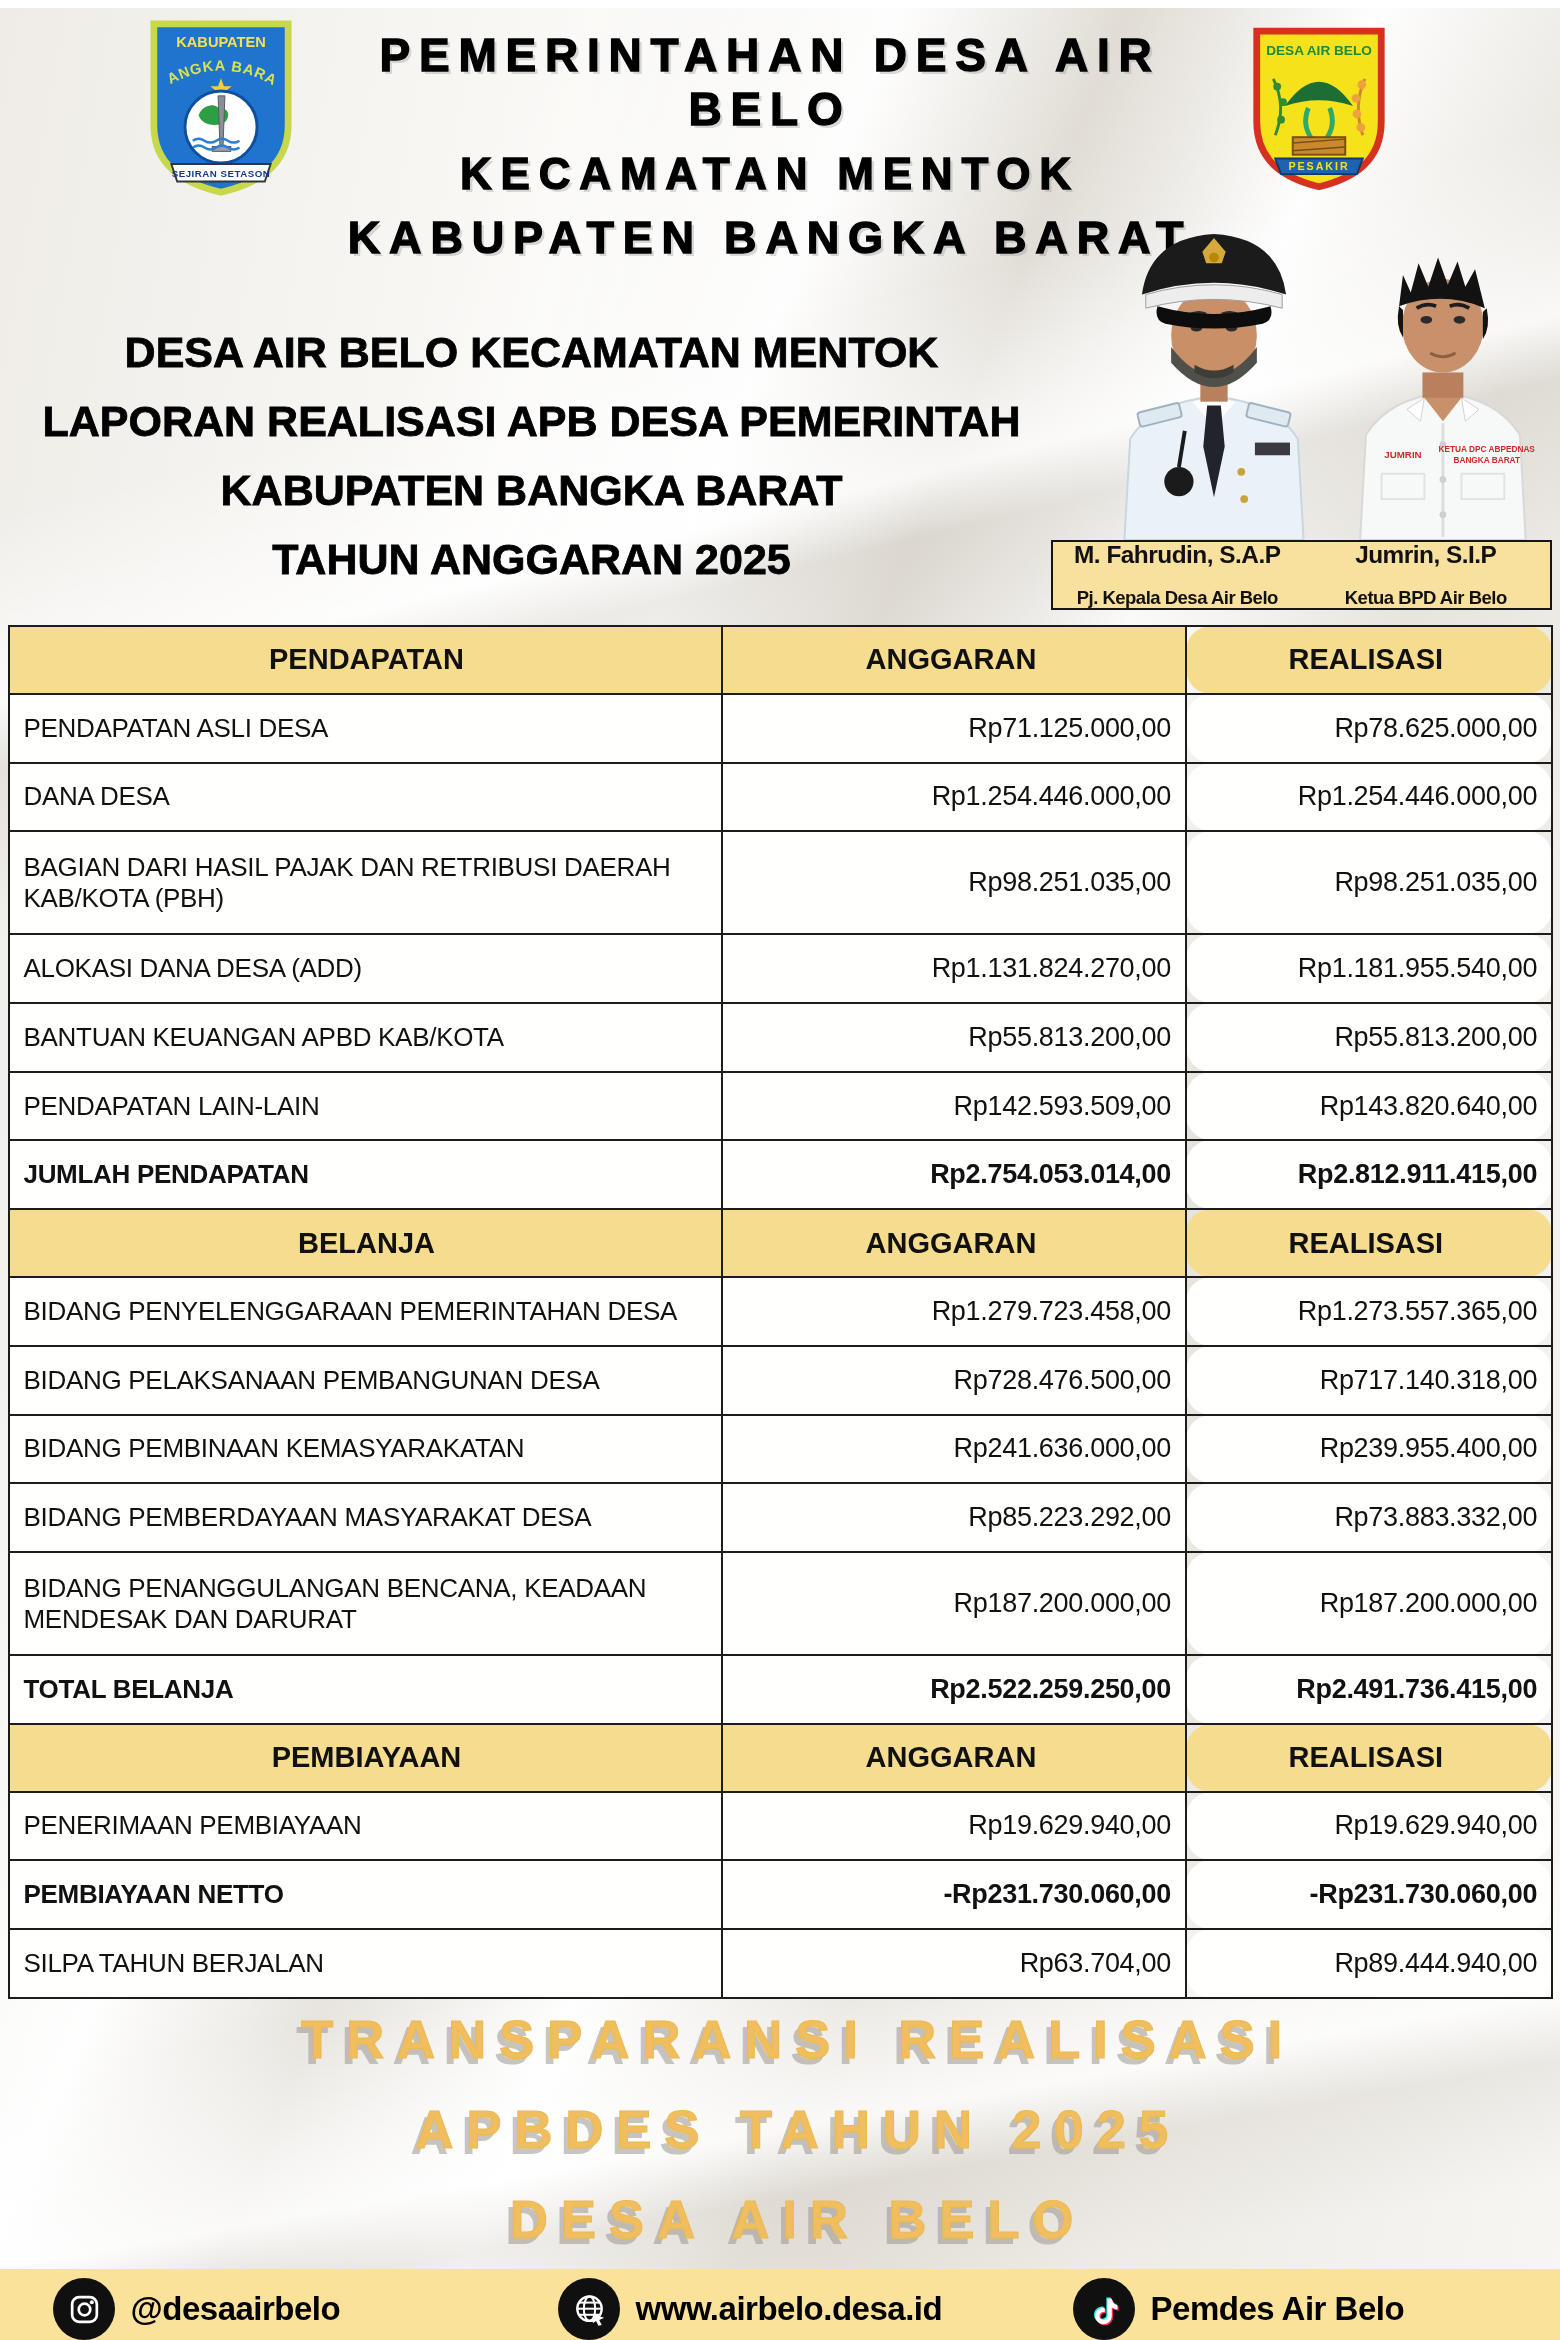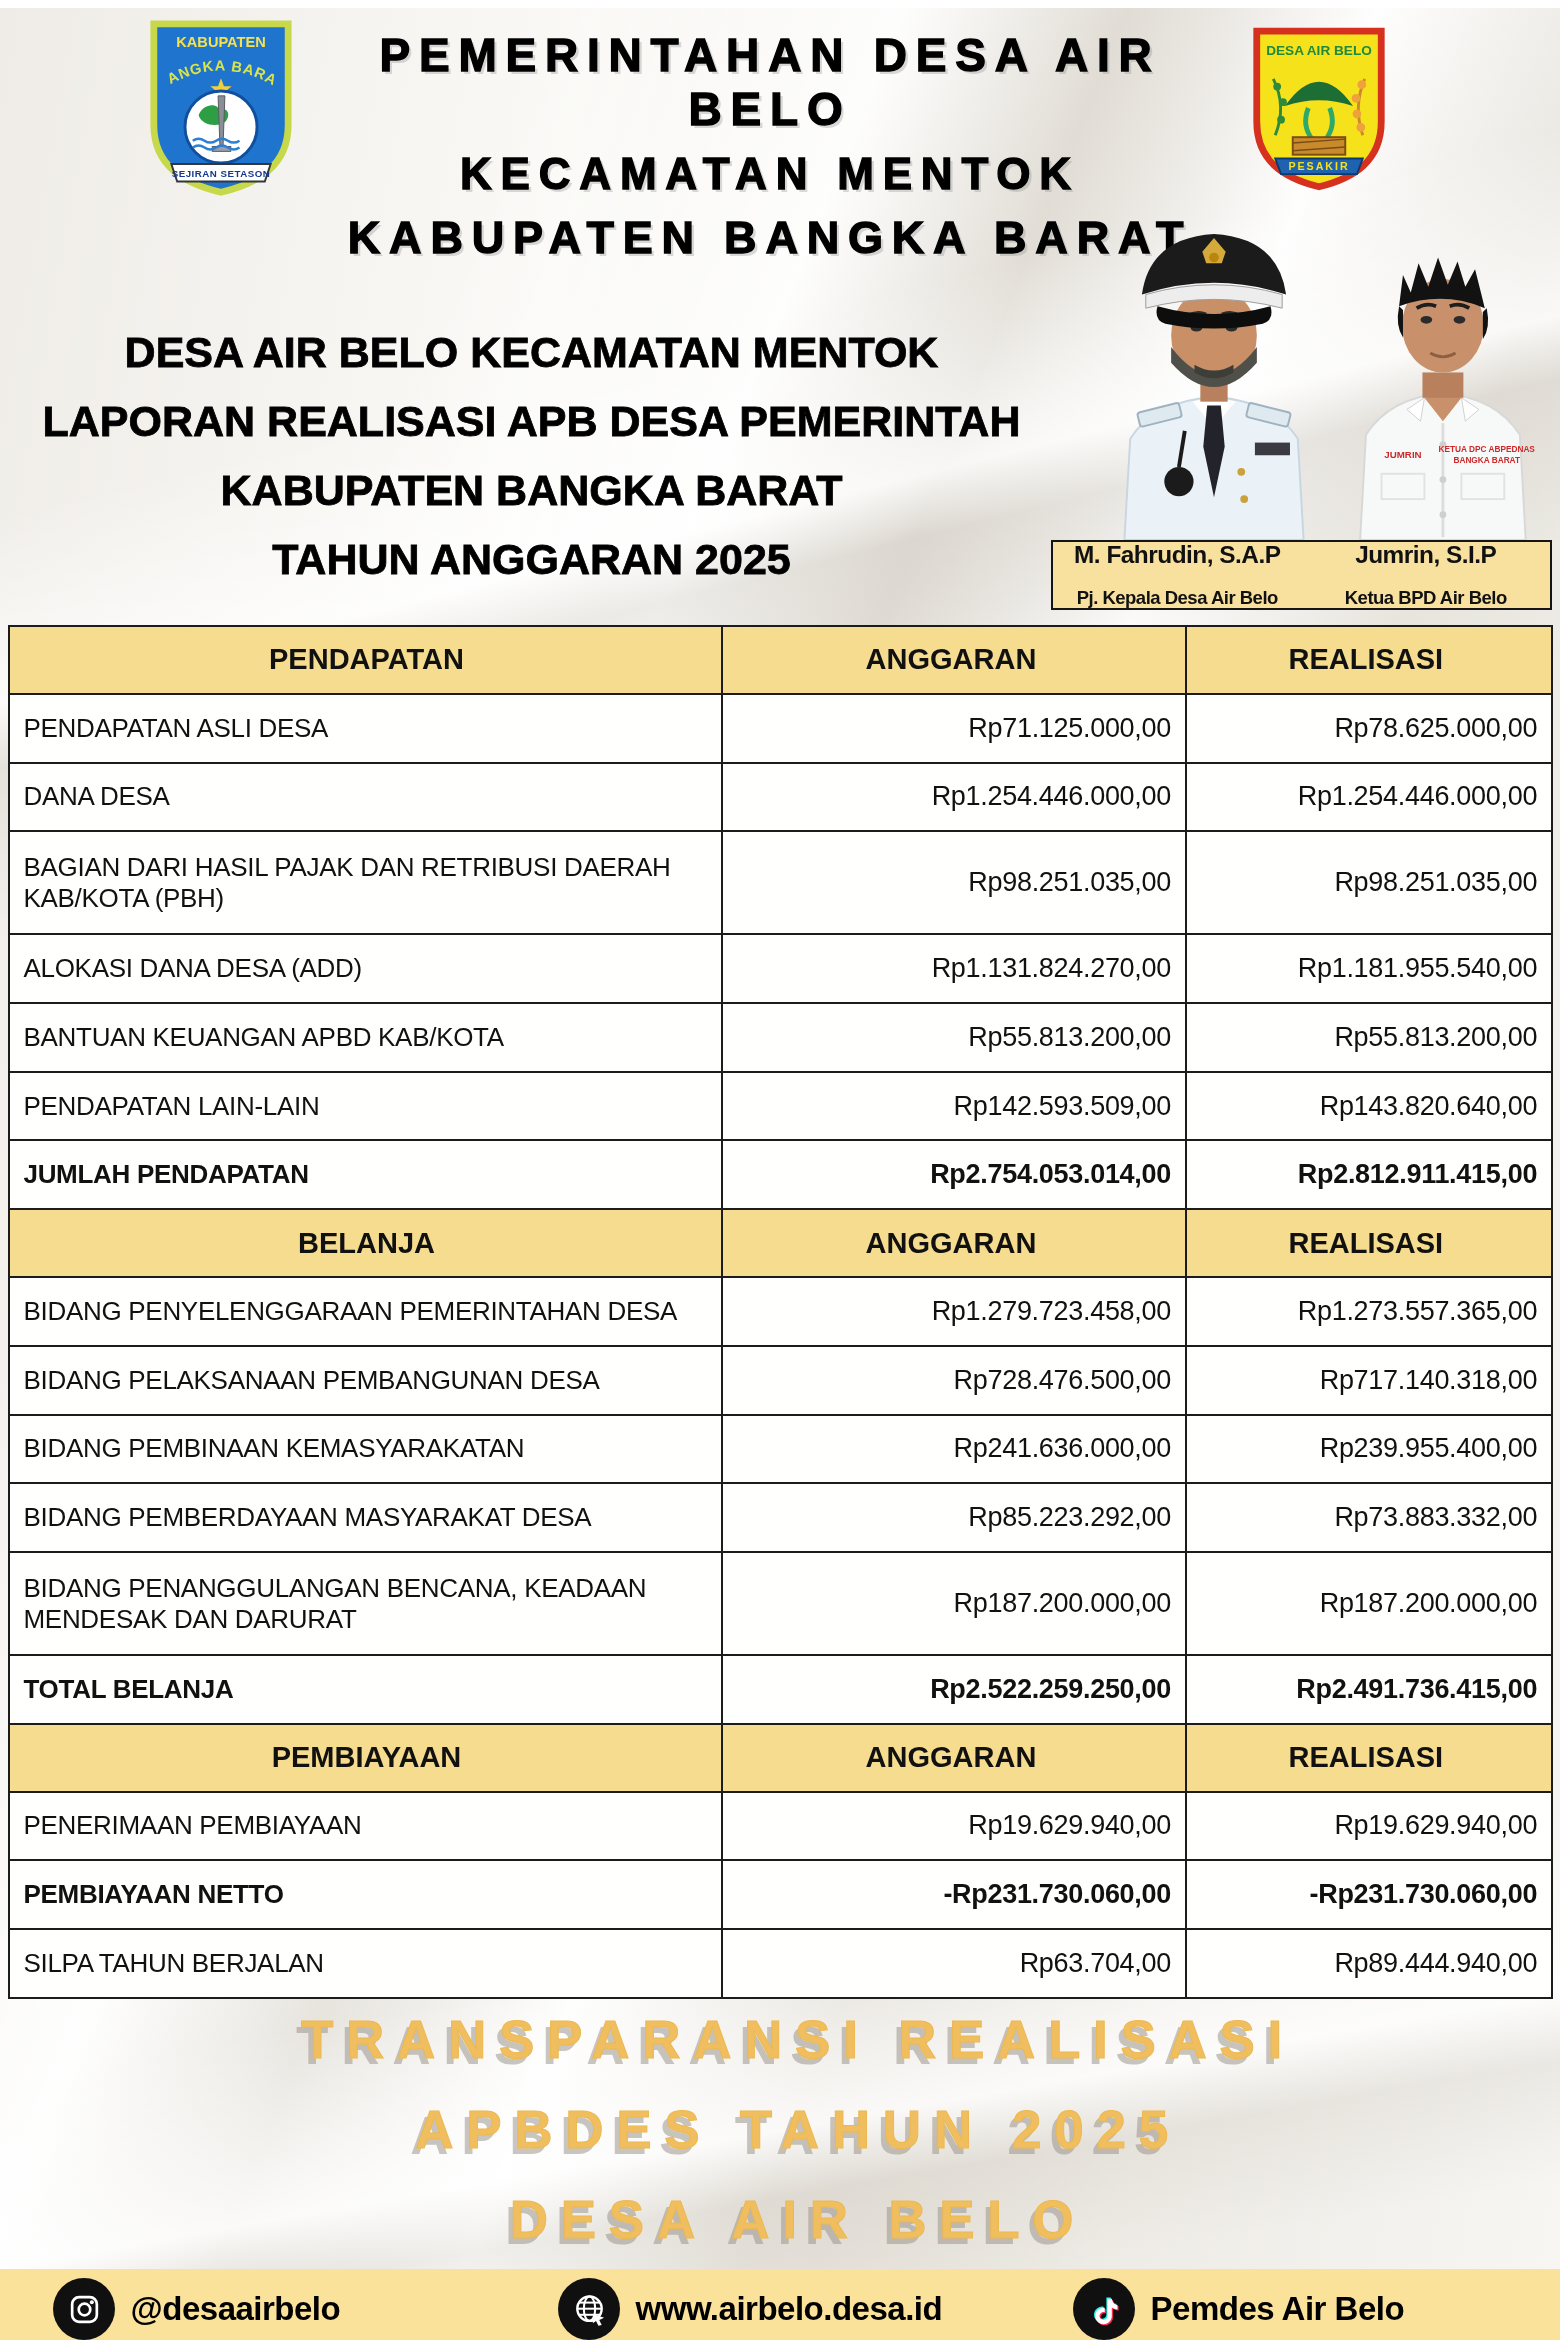--- a/index.html
+++ b/index.html
@@ -43,21 +43,21 @@
   .names-box .nm{font-size:24.4px;font-weight:bold;letter-spacing:-0.5px;}
   .names-box .rl{font-size:18.5px;font-weight:bold;letter-spacing:-0.5px;margin-top:18px;}
 
   
   table.apb{position:absolute;left:7.8px;top:617px;width:1545px;border-collapse:collapse;
     border:2.9px solid #1c1c1c;color:#111;}
   table.apb td{background:#fffffe;border-left:2px solid #1c1c1c;border-right:2px solid #1c1c1c;
     border-top:2.9px solid #1c1c1c;border-bottom:2.9px solid #1c1c1c;letter-spacing:-0.3px;}
   table.apb td.c1{width:686px;text-align:left;padding:5.9px 11.7px 5.9px 13.7px;font-size:26px;}
   table.apb td.c2{width:440px;text-align:right;padding:5.9px 13.7px 5.9px 7.8px;font-size:27px;}
-  table.apb td.c3{text-align:right;padding:5.9px 13.7px 5.9px 7.8px;font-size:27px;}
+  table.apb td.c3{text-align:right;padding:5.9px 13.7px 5.9px 7.8px;font-size:27px;border-radius:25px;}
   table.apb tr.head td{background:#F6DC8E;font-weight:bold;text-align:center;font-size:29px;height:54px;letter-spacing:0;}
   table.apb tr.row td{height:55px;}
   table.apb tr.tall td{height:89px;}
   table.apb tr.total td{font-weight:bold;}
 
   
   .transparansi{position:absolute;left:0;top:2001px;width:1560px;text-align:center;
     color:#F0BE5F;font-weight:bold;}
   .transparansi div{font-size:53px;letter-spacing:12.7px;margin-bottom:29px;
     -webkit-text-stroke:1px #ecb94f;text-shadow:-4.9px 5.9px 0 rgba(156,150,140,.55);margin-left:36px;}

